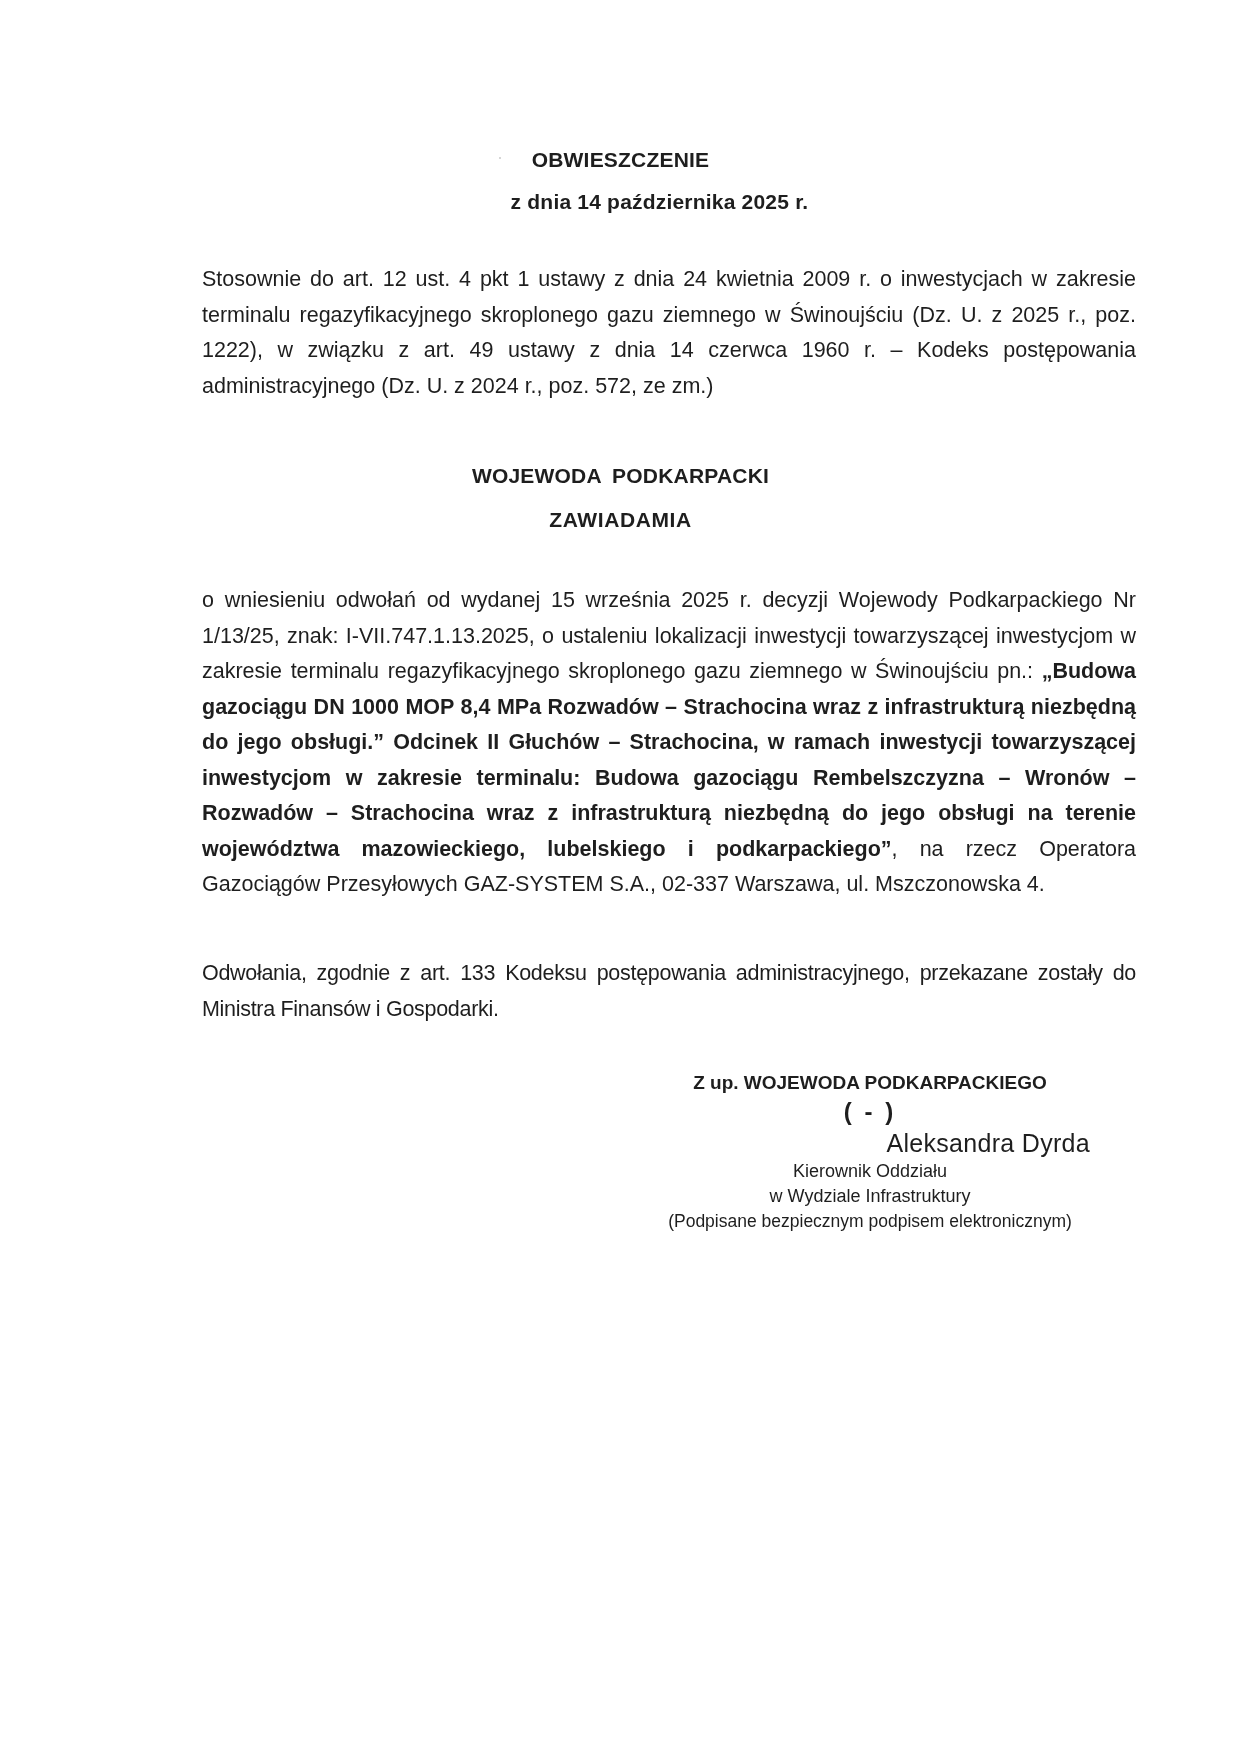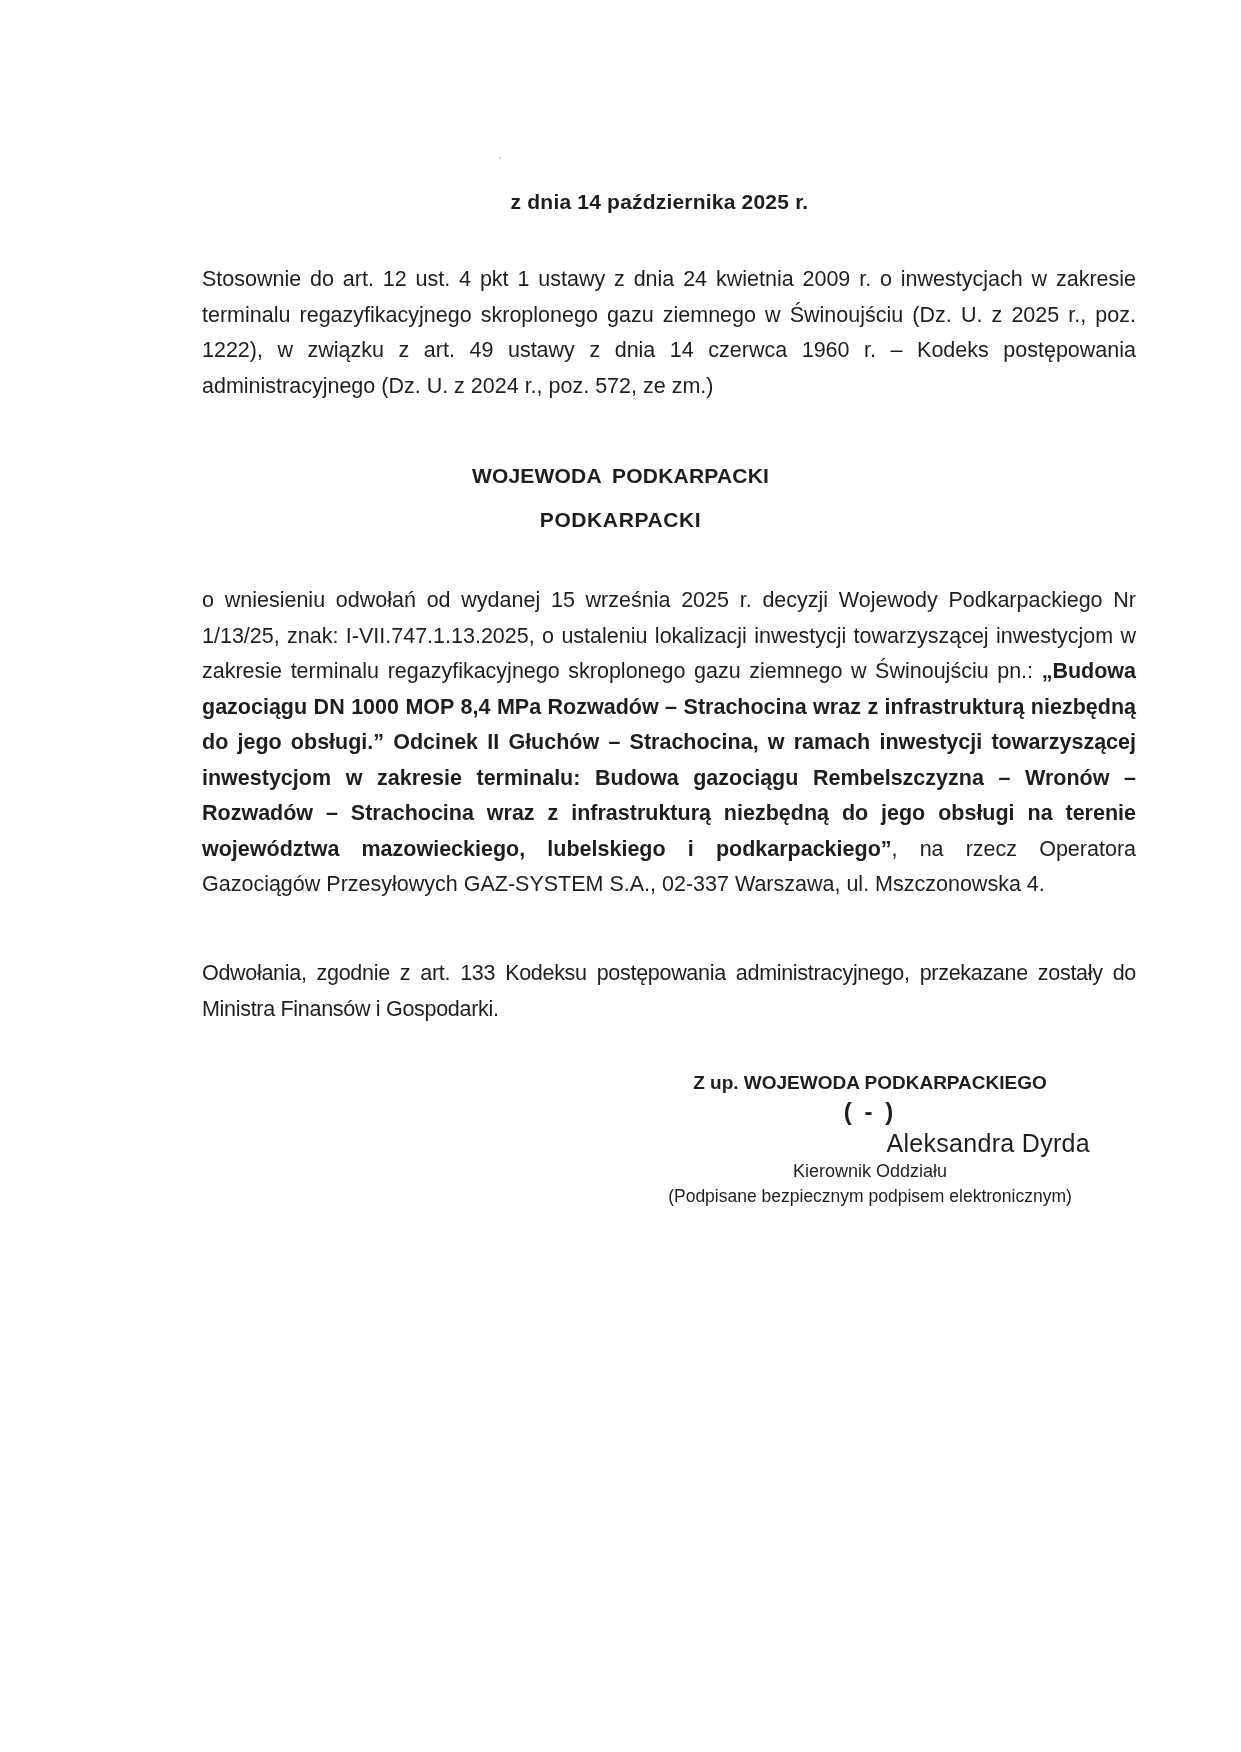--- a/index.html
+++ b/index.html
@@ -76,35 +76,37 @@
     .sig-name { font-size: 25px; line-height: 32px; letter-spacing: 0.3px; text-align: right; }
     .sig-role { font-size: 18px; line-height: 25px; }
     .sig-note { font-size: 17.5px; line-height: 25px; }
   </style>
 </head>
 <body>
 
 <div class="page">
   <div class="scan-dot"></div>
 
+  <div class="heading h-title">OBWIESZCZENIE</div>
   <div class="heading h-date">z dnia 14 października 2025 r.</div>
 
   <div class="para p1">Stosownie do art. 12 ust. 4 pkt 1 ustawy z dnia 24 kwietnia 2009 r. o inwestycjach w zakresie terminalu regazyfikacyjnego skroplonego gazu ziemnego w Świnoujściu (Dz. U. z 2025 r., poz. 1222), w związku z art. 49 ustawy z dnia 14 czerwca 1960 r. – Kodeks postępowania administracyjnego (Dz. U. z 2024 r., poz. 572, ze zm.)</div>
 
   <div class="heading h-voivode">WOJEWODA  PODKARPACKI</div>
-  <div class="heading h-notify">PODKARPACKI</div>
+  <div class="heading h-notify">ZAWIADAMIA</div>
 
   <div class="para p2">
     <span>o wniesieniu odwołań od wydanej 15 września 2025 r. decyzji Wojewody Podkarpackiego Nr 1/13/25, znak: I-VII.747.1.13.2025, o ustaleniu lokalizacji inwestycji towarzyszącej inwestycjom w zakresie terminalu regazyfikacyjnego skroplonego gazu ziemnego w Świnoujściu pn.: </span><b>„Budowa gazociągu DN 1000 MOP 8,4 MPa Rozwadów – Strachocina wraz z infrastrukturą niezbędną do jego obsługi.” Odcinek II Głuchów – Strachocina, w ramach inwestycji towarzyszącej inwestycjom w zakresie terminalu: Budowa gazociągu Rembelszczyzna – Wronów – Rozwadów – Strachocina wraz z infrastrukturą niezbędną do jego obsługi na terenie województwa mazowieckiego, lubelskiego i podkarpackiego”</b><span>, na rzecz Operatora Gazociągów Przesyłowych GAZ-SYSTEM S.A., 02-337 Warszawa, ul. Mszczonowska 4.</span>
   </div>
 
   <div class="para p3">
     <span class="narrow">Odwołania, zgodnie z art. 133 Kodeksu postępowania administracyjnego, przekazane zostały do Ministra Finansów i Gospodarki.</span>
   </div>
 
   <div class="signature">
     <span class="sig-line sig-on-behalf">Z up. WOJEWODA PODKARPACKIEGO</span>
     <span class="sig-line sig-dash">( - )</span>
     <span class="sig-line sig-name">Aleksandra Dyrda</span>
     <span class="sig-line sig-role">Kierownik Oddziału</span>
+    <span class="sig-line sig-role">w Wydziale Infrastruktury</span>
     <span class="sig-line sig-note">(Podpisane bezpiecznym podpisem elektronicznym)</span>
   </div>
 </div>
 
 </body></html>

